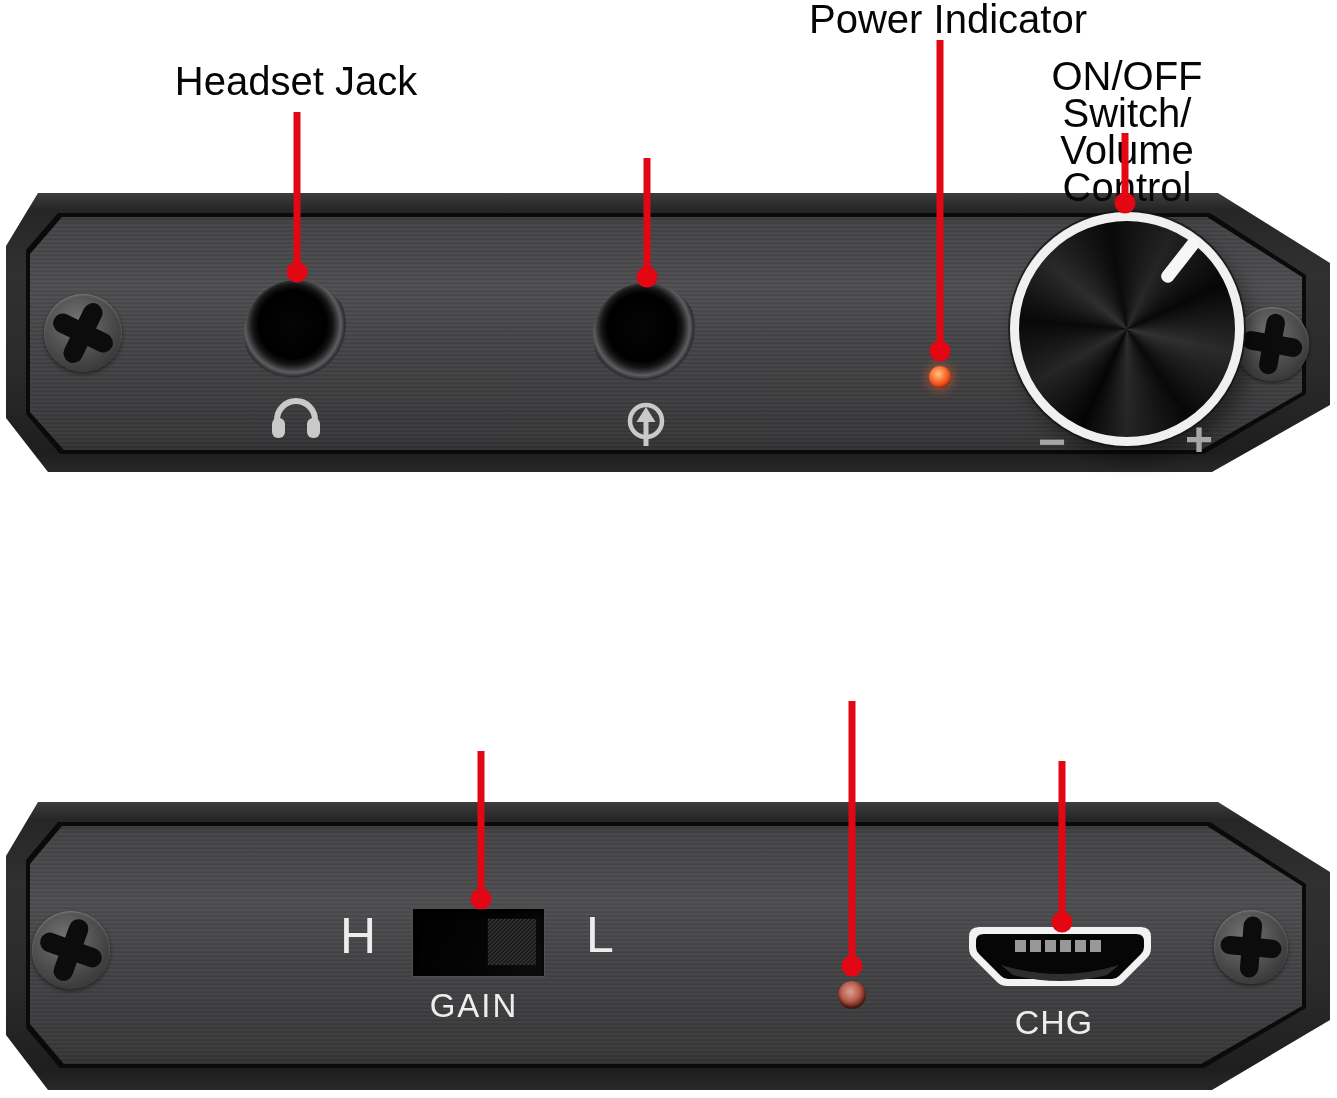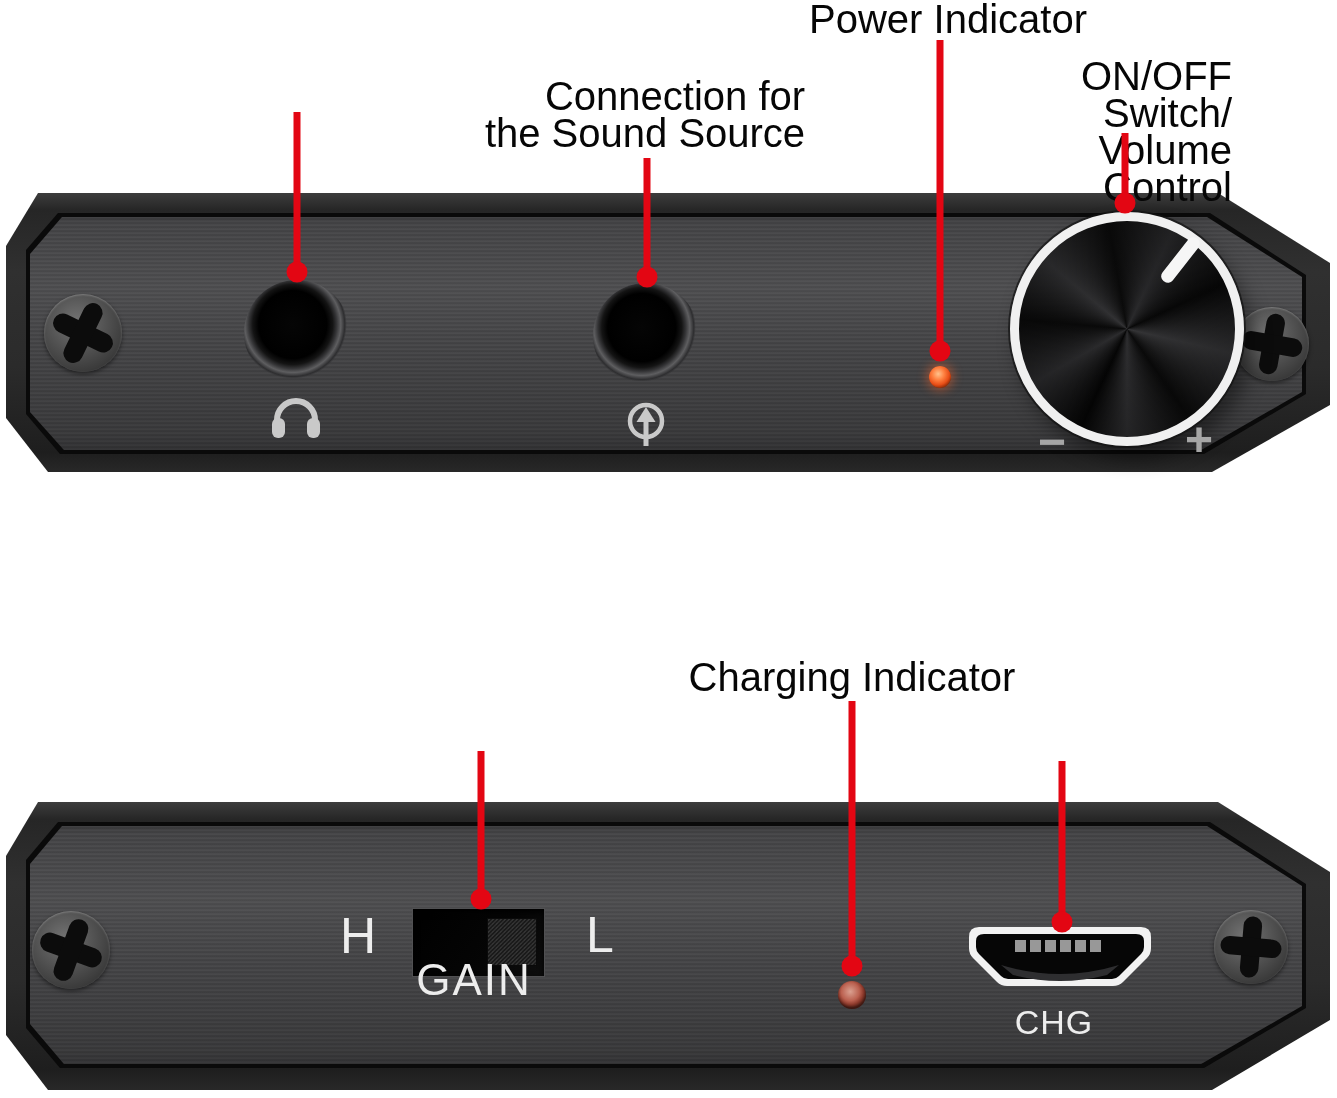--- a/index.html
+++ b/index.html
@@ -2,21 +2,21 @@
 <html><head>
 <meta charset="utf-8">
 <style>
   html,body{margin:0;padding:0;background:#fff;}
   .stage{
     position:relative;width:1337px;height:1098px;background:#ffffff;overflow:hidden;
     font-family:"Liberation Sans", sans-serif;
   }
   
   .ann-label{
-    position:absolute;transform:translateX(-50%);text-align:right;
+    position:absolute;transform:translateX(-50%);text-align:center;
     white-space:pre-line;font-size:40px;line-height:37px;color:#060606;z-index:30;
   }
   .ann-line{
     position:absolute;width:7px;transform:translateX(-50%);
     background:#e30613;z-index:40;
   }
   .ann-dot{
     position:absolute;width:21px;height:21px;border-radius:50%;
     background:#e30613;transform:translate(-50%,-50%);z-index:41;
   }
@@ -75,26 +75,24 @@
     background:
       linear-gradient(135deg, rgba(255,255,255,.07) 25%, rgba(0,0,0,.25) 25% 50%, rgba(255,255,255,.05) 50% 75%, rgba(0,0,0,.2) 75%),
       #232323;background-size:4px 4px,100% 100%;border:1px solid #0a0a0a;}
   .usb{position:absolute;left:967px;top:925px;width:186px;height:66px;z-index:5;}
 </style>
 </head>
 <body>
 
 <div class="stage">
 
-  <div class="ann-label" style="left:645px;top:78px">Connection for
-the Sound Source</div>
+  <div class="ann-label" style="left:296px;top:63px">Headset Jack</div>
   <div class="ann-label" style="left:948px;top:1px">Power Indicator</div>
   <div class="ann-label" style="left:1127px;top:58px">ON/OFF Switch/
 Volume Control</div>
-  <div class="ann-label" style="left:852px;top:659px">Charging Indicator</div>
 
   <div class="ann-line" style="left:297px;top:112px;height:160px"></div>
   <div class="ann-dot" style="left:297px;top:272px"></div>
 
   <div class="ann-line" style="left:647px;top:158px;height:119px"></div>
   <div class="ann-dot" style="left:647px;top:277px"></div>
 
   <div class="ann-line" style="left:940px;top:40px;height:311px"></div>
   <div class="ann-dot" style="left:940px;top:351px"></div>
 
@@ -176,21 +174,21 @@
         <rect x="30" y="7" width="20" height="66" rx="10"></rect>
       </g>
     </svg>
   </div>
 
   <div class="panel-text" style="left:358px;top:936px;font-size:50px">H</div>
   <div class="gain-recess">
     <div class="gain-slider"></div>
   </div>
   <div class="panel-text" style="left:600px;top:935px;font-size:50px">L</div>
-  <div class="panel-text" style="left:474px;top:980px;font-size:44px;letter-spacing:2px">GAIN</div>
+  <div class="panel-text" style="left:474px;top:1006px;font-size:33px;letter-spacing:2px">GAIN</div>
 
   <div class="led led-charge" style="left:838px;top:981px"></div>
 
   <svg class="usb" viewBox="0 0 186 66">
     <path d="M12 2 H174 Q184 2 184 12 V23 Q184 29 180 33 L156 57 Q152 61 146 61 H40 Q34 61 30 57 L6 33 Q2 29 2 23 V12 Q2 2 12 2 Z" fill="#f2f2f2"></path>
     <path d="M17 9 H169 Q177 9 177 16 V22 Q177 26 174 29 L152 51 Q149 54 145 54 H41 Q37 54 34 51 L12 29 Q9 26 9 22 V16 Q9 9 17 9 Z" fill="#060606"></path>
     <path d="M34 40 Q93 58 152 40 L140 50 Q93 62 46 50 Z" fill="#2e2e30"></path>
     <g fill="#989898">
       <rect x="48" y="15" width="11" height="12"></rect>
       <rect x="63" y="15" width="11" height="12"></rect>

